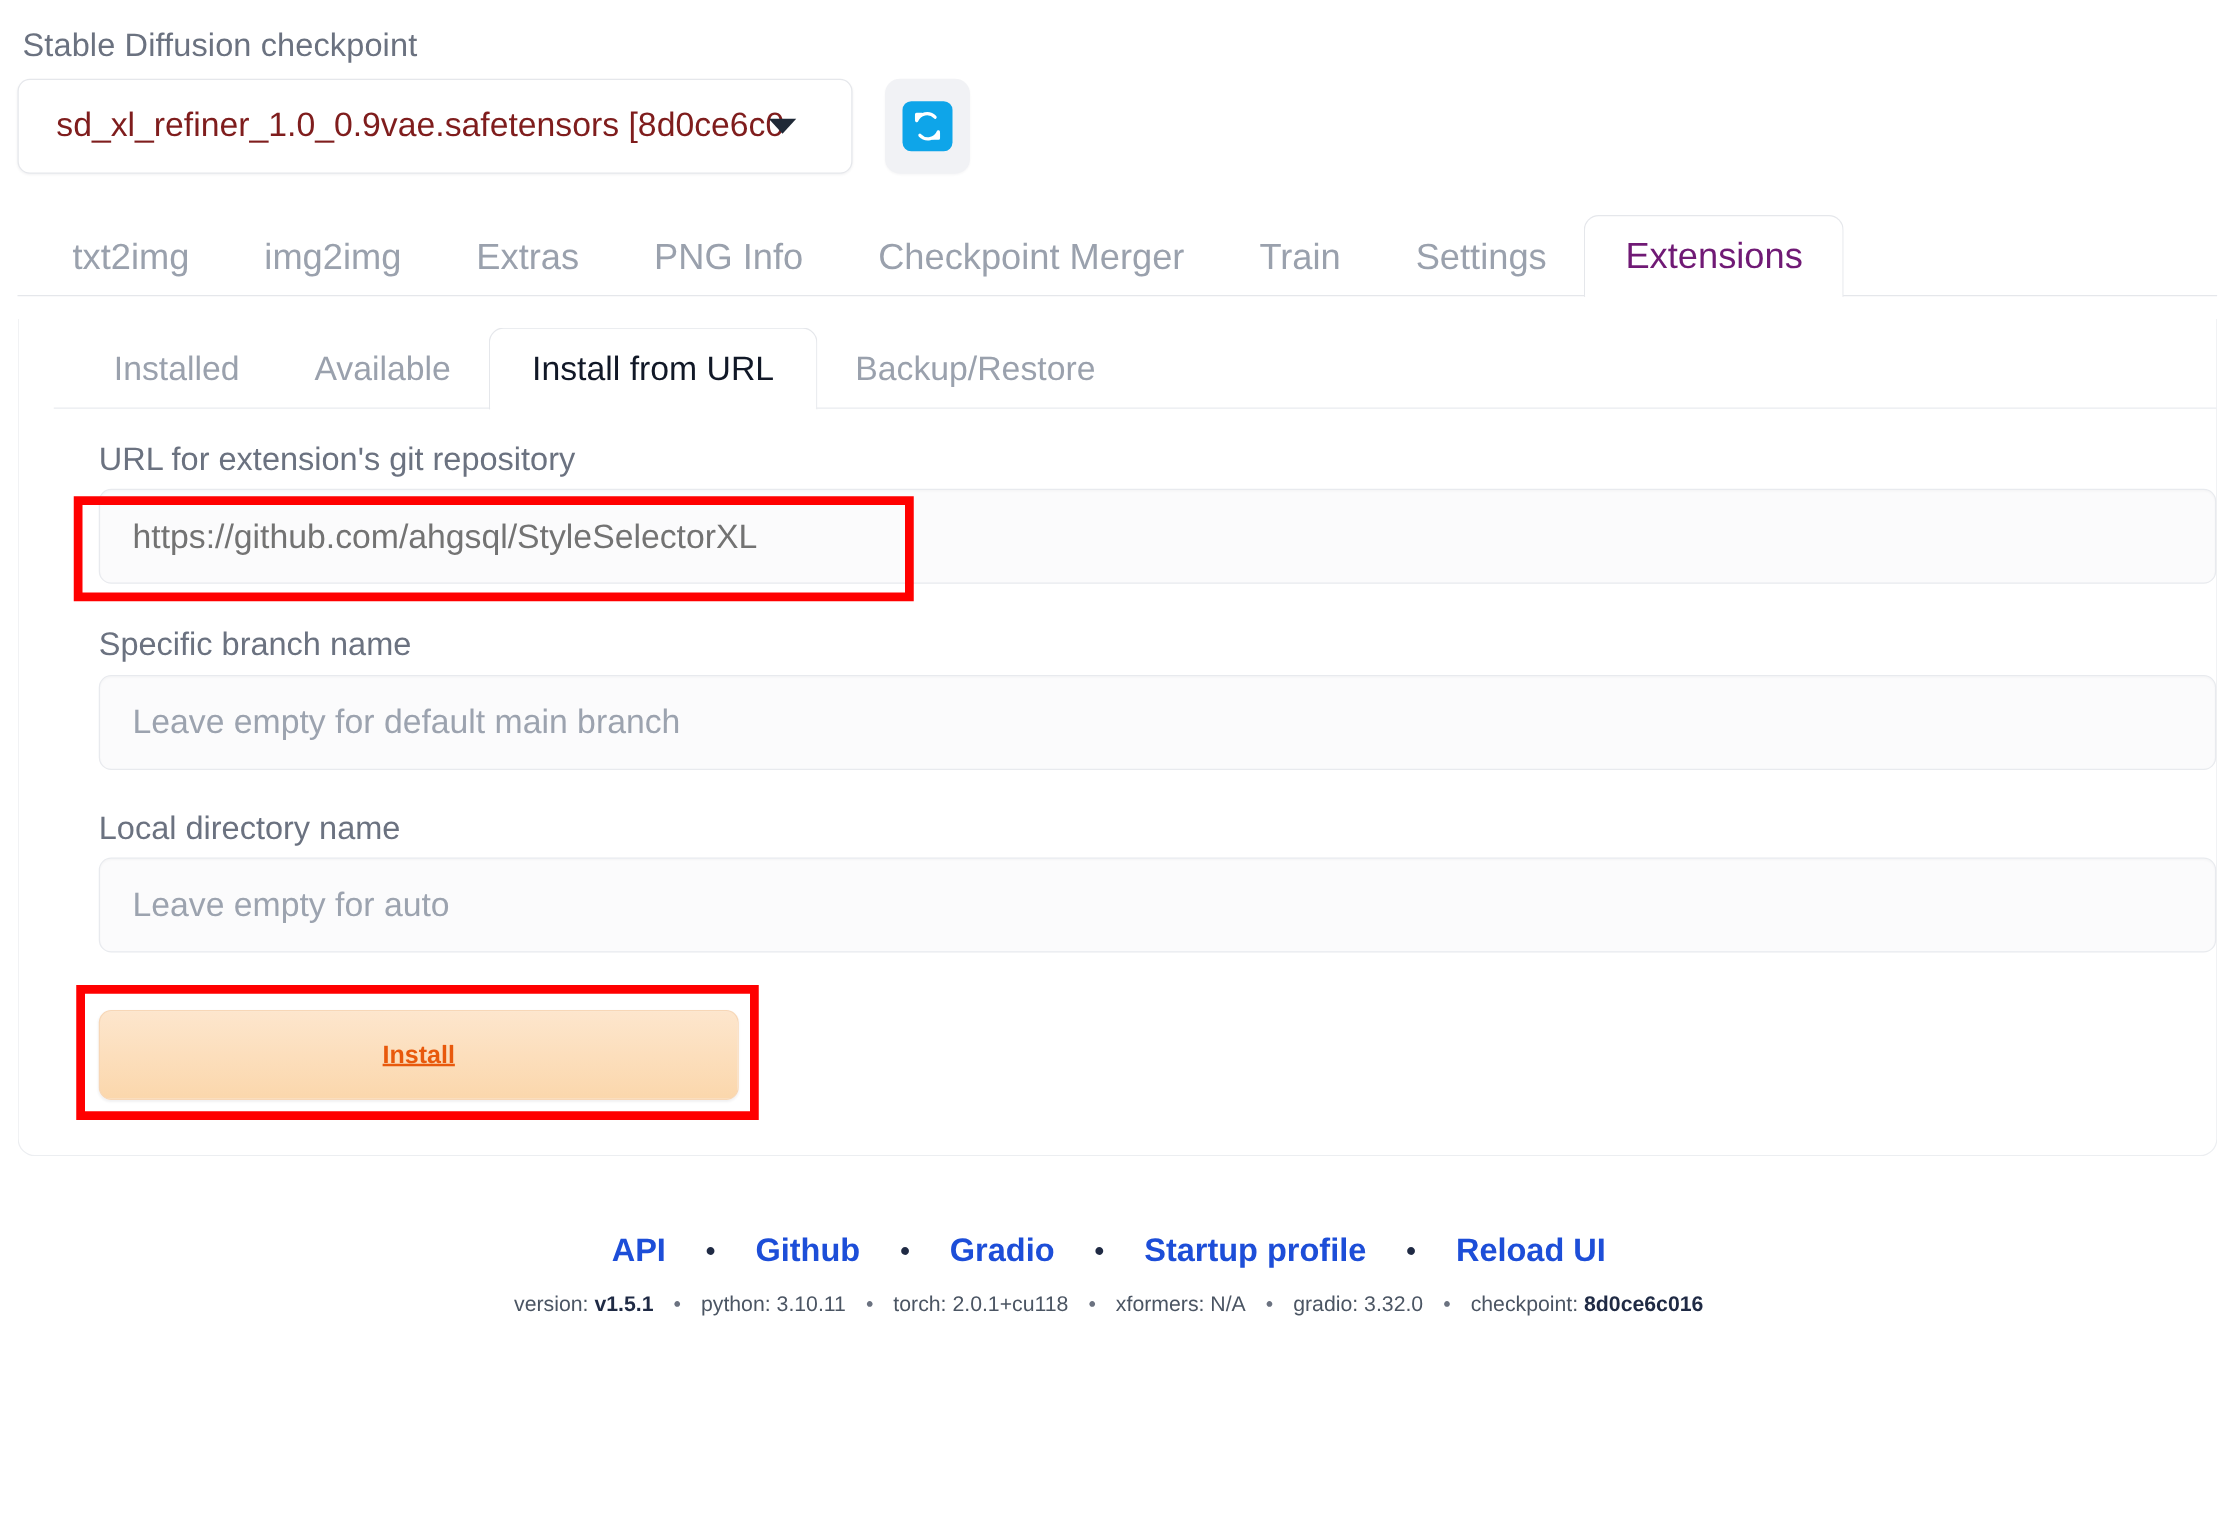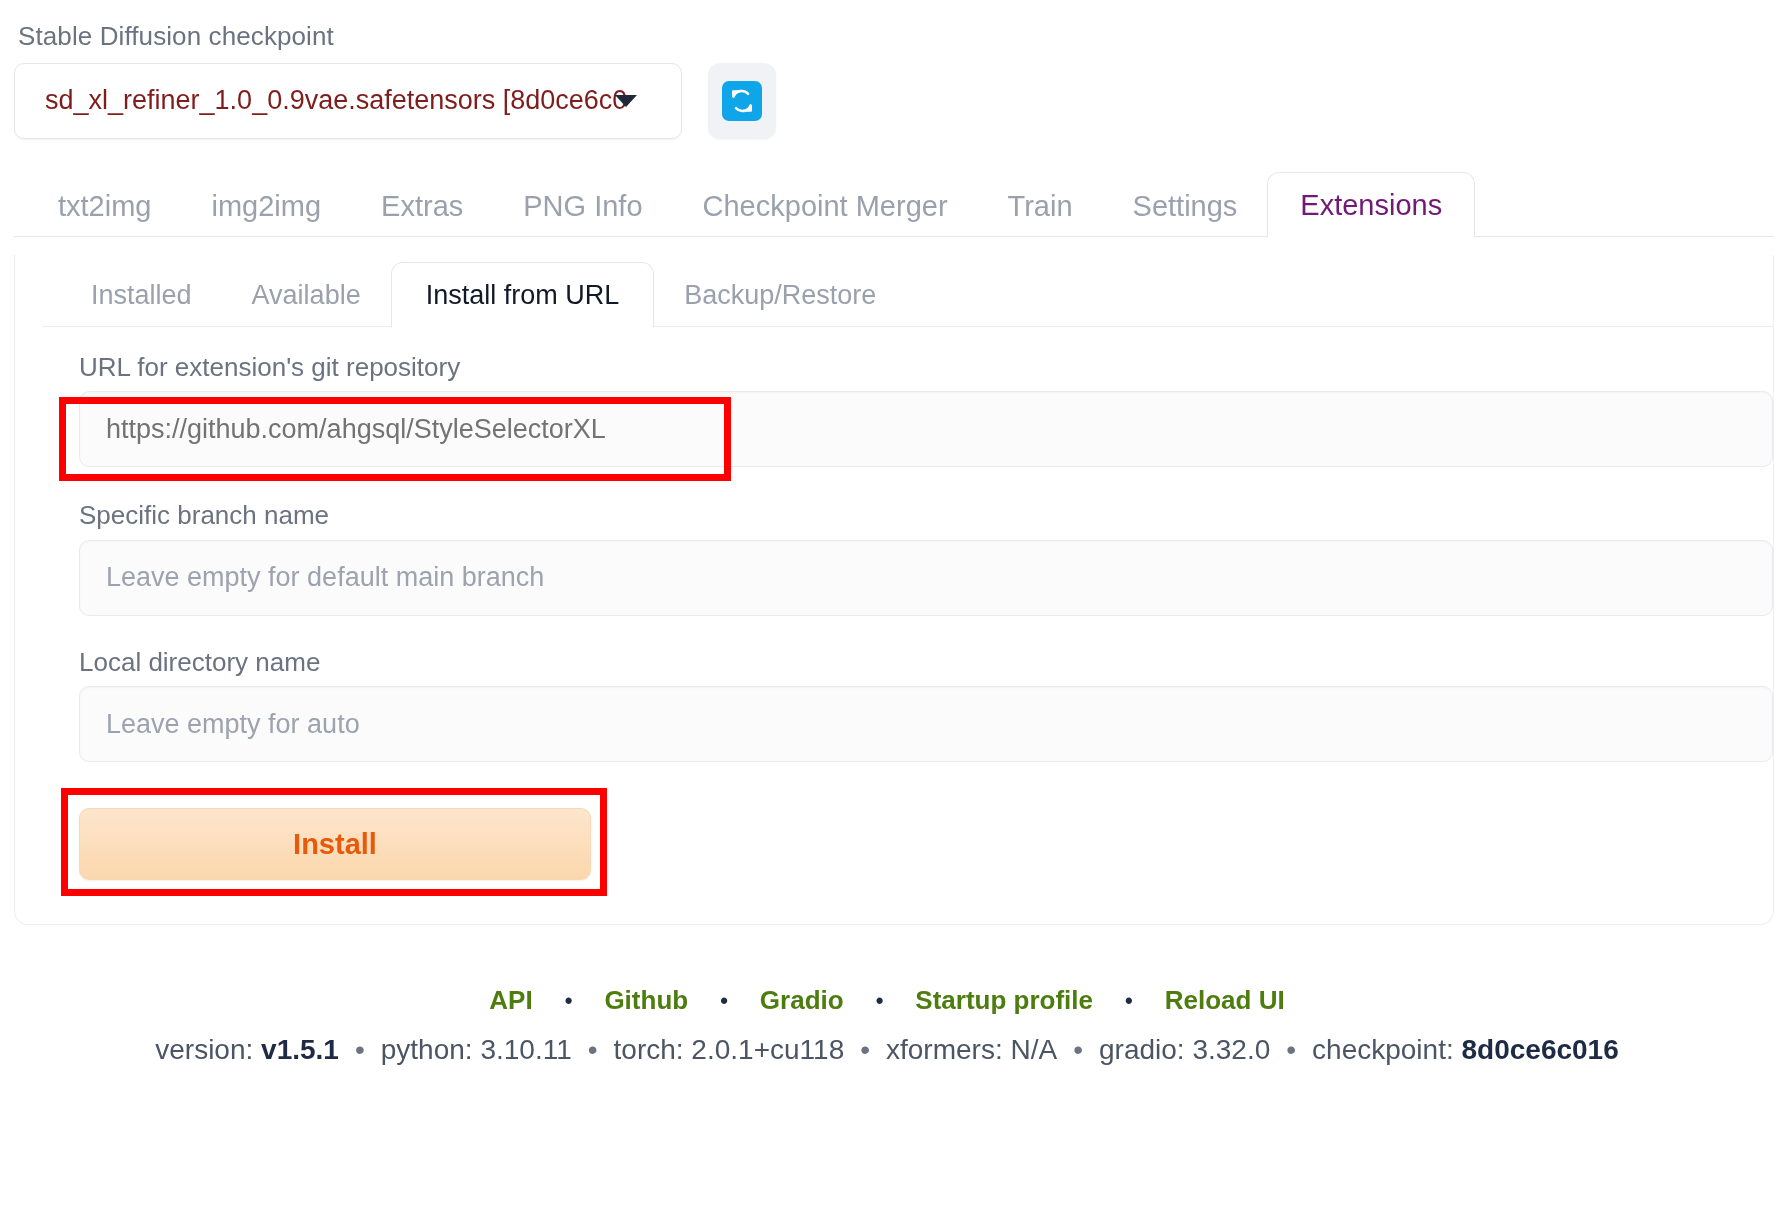--- a/index.html
+++ b/index.html
@@ -243,57 +243,58 @@
     margin-top: 46px;
     padding-left: 36px;
   }
   .install-btn {
     width: 512px;
     height: 72px;
     border: 1px solid #f7d7b7;
     border-radius: 10px;
     background: linear-gradient(180deg, #fde6cd 0%, #fbd7ac 100%);
     color: #e8590c;
-    font-size: 29px;
+    font-size: 20px;
     font-weight: bold;
     font-family: inherit;
     cursor: pointer;
     display: flex;
     align-items: center;
     justify-content: center;
     box-shadow: 0 1px 2px rgba(16,24,40,0.06);
+    text-decoration: underline;
   }
 
   
   .footer {
     margin-top: 60px;
     text-align: center;
   }
   .footer-links {
     font-size: 26px;
     font-weight: bold;
     color: #1f2a44;
     display: flex;
     justify-content: center;
     align-items: center;
     gap: 0;
     margin-bottom: 18px;
   }
   .footer-links a {
-    color: #4d7c0f;
+    color: #1d4ed8;
     text-decoration: none;
     padding: 0 32px;
     cursor: pointer;
   }
   .footer-dot {
     color: #1f2a44;
     font-size: 22px;
   }
   .footer-meta {
-    font-size: 28px;
+    font-size: 17px;
     color: #4b5563;
     display: flex;
     justify-content: center;
     align-items: center;
     flex-wrap: nowrap;
     text-align: center;
   }
   .footer-meta .item { padding: 0 12px; white-space: nowrap; }
   .footer-meta .sep { color: #6b7280; padding: 0 4px; }
   .footer-meta b { color: #1f2a44; }

